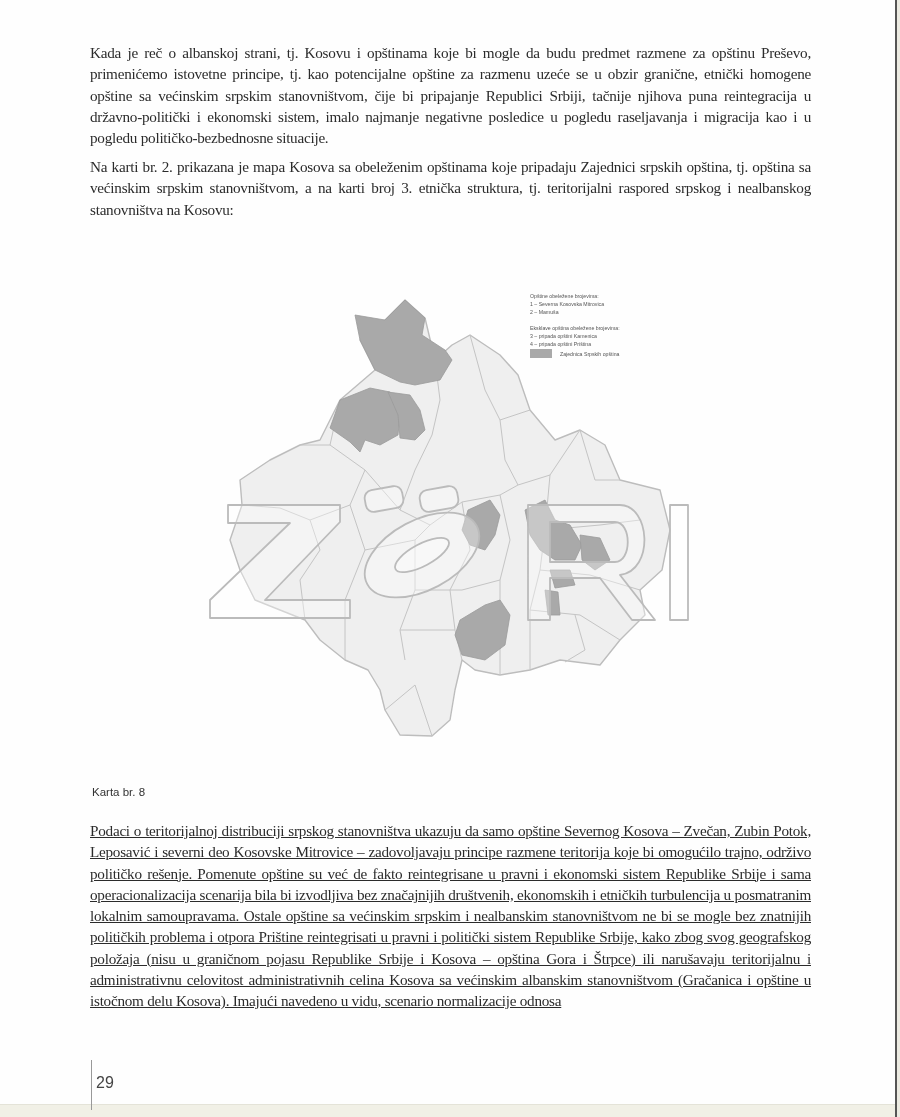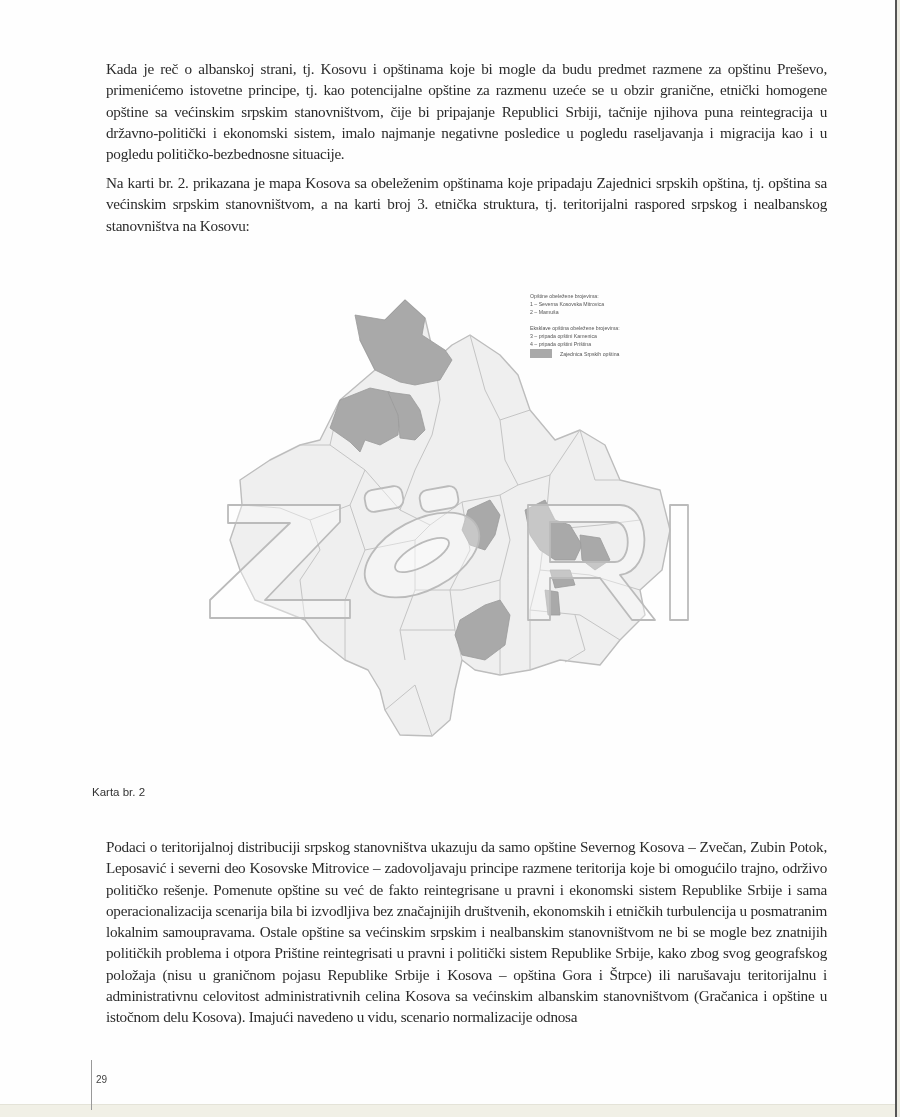--- a/index.html
+++ b/index.html
@@ -21,46 +21,46 @@
     position: absolute; left: 897px; top: 0; width: 3px; height: 1117px;
     background: #ecebe2;
   }
   .bottom-band {
     position: absolute; left: 0; top: 1104px; width: 895px; height: 13px;
     background: #f1f0e6; border-top: 1px solid #e4e3d8;
   }
   .para {
     position: absolute; left: 90px; width: 721px;
     font-size: 15.2px; line-height: 21.3px; text-align: justify;
-    letter-spacing: -0.25px; margin: 16px;
+    letter-spacing: -0.25px; margin: 0;
   }
   #p1 { top: 42px; }
   #p2 { top: 156px; }
-  #p3 { top: 820px; }
+  #p3 { top: 820px; text-decoration: underline; }
   .caption {
     position: absolute; left: 92px; top: 786px;
     font-family: "Liberation Sans", "DejaVu Sans", sans-serif;
     font-size: 11.5px; color: #333;
   }
   .map-wrap { position: absolute; left: 200px; top: 270px; width: 500px; height: 500px; }
   .legend {
     position: absolute; left: 530px; top: 292px; width: 160px;
     font-family: "Liberation Sans", "DejaVu Sans", sans-serif;
     font-size: 5.2px; line-height: 8px; color: #555;
   }
   .legend .gap { height: 8px; }
   .legend .swatch-row { display: flex; align-items: center; gap: 8px; margin-top: 1px; }
   .legend .swatch { width: 22px; height: 9px; background: #a9a9a9; }
   .page-num-rule {
     position: absolute; left: 91px; top: 1060px; width: 1px; height: 50px; background: #999;
   }
   .page-num {
     position: absolute; left: 96px; top: 1074px;
     font-family: "Liberation Sans", "DejaVu Sans", sans-serif;
-    font-size: 10px; color: #444;
+    font-size: 16px; color: #444;
   }
 </style>
 </head>
 <body>
 
 <div class="page"></div>
 <div class="right-edge"></div>
 <div class="right-edge2"></div>
 <div class="bottom-band"></div>
 
@@ -134,18 +134,18 @@
   <div class="gap"></div>
   <div>Eksklave opština obeležene brojevima:</div>
   <div>3 – pripada opštini Kamenica</div>
   <div>4 – pripada opštini Priština</div>
   <div class="swatch-row">
     <span class="swatch"></span>
     <span>Zajednica Srpskih opština</span>
   </div>
 </div>
 
-<div class="caption">Karta br. 2</div>
+<div class="caption">Karta br. 8</div>
 
 <p class="para" id="p3">Podaci o teritorijalnoj distribuciji srpskog stanovništva ukazuju da samo opštine Severnog Kosova – Zvečan, Zubin Potok, Leposavić i severni deo Kosovske Mitrovice – zadovoljavaju principe razmene teritorija koje bi omogućilo trajno, održivo političko rešenje. Pomenute opštine su već de fakto reintegrisane u pravni i ekonomski sistem Republike Srbije i sama operacionalizacija scenarija bila bi izvodljiva bez značajnijih društvenih, ekonomskih i etničkih turbulencija u posmatranim lokalnim samoupravama. Ostale opštine sa većinskim srpskim i nealbanskim stanovništvom ne bi se mogle bez znatnijih političkih problema i otpora Prištine reintegrisati u pravni i politički sistem Republike Srbije, kako zbog svog geografskog položaja (nisu u graničnom pojasu Republike Srbije i Kosova – opština Gora i Štrpce) ili narušavaju teritorijalnu i administrativnu celovitost administrativnih celina Kosova sa većinskim albanskim stanovništvom (Gračanica i opštine u istočnom delu Kosova). Imajući navedeno u vidu, scenario normalizacije odnosa</p>
 
 <div class="page-num-rule"></div>
 <div class="page-num">29</div>
 
 </body></html>

